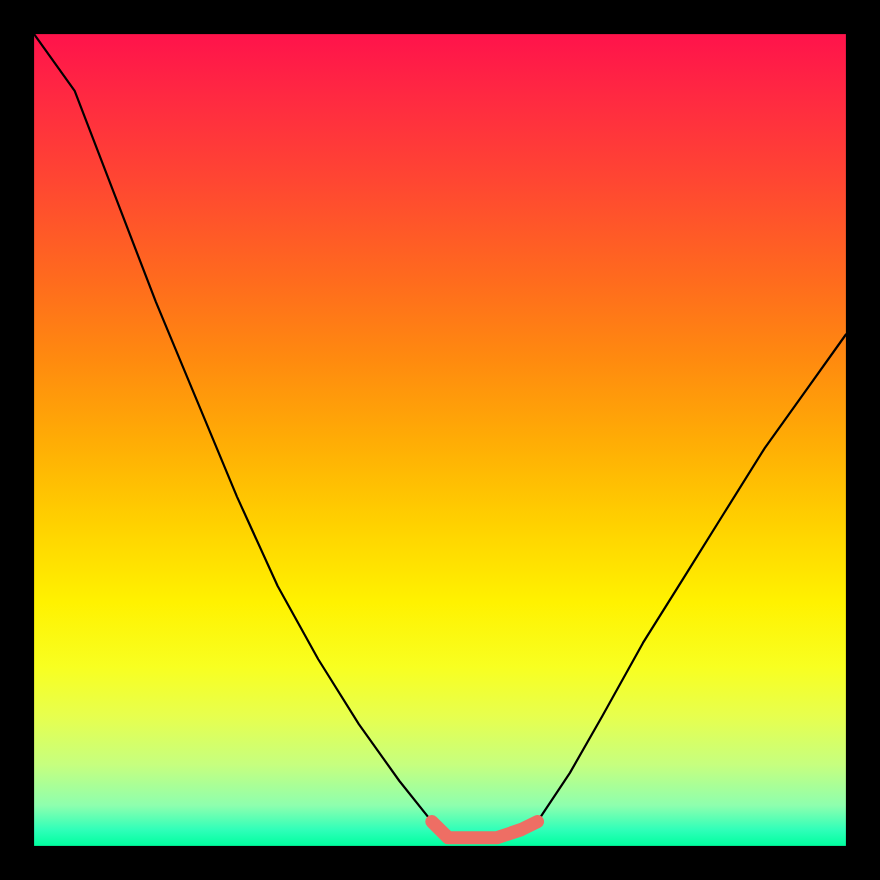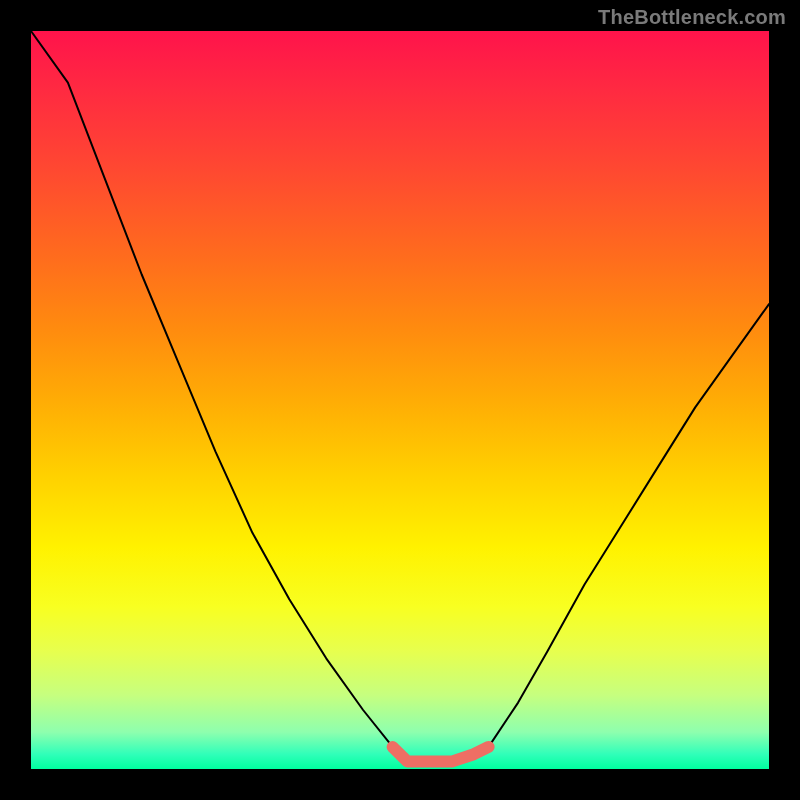--- a/index.html
+++ b/index.html
@@ -57,21 +57,20 @@
     top: 0;
     width: 738px;
     height: 738px;
     overflow: visible;
   }
 </style>
 </head>
 <body>
 
 <div class="frame">
-  <div class="watermark">TheBottleneck.com</div>
 
   <div class="plot-area">
     <svg class="curve-layer" viewBox="0 0 738 738" preserveAspectRatio="none">
 
       <path id="main-curve" fill="none" stroke="#000000" stroke-width="2" stroke-linecap="round" stroke-linejoin="round" d="M0.0 0.0 L36.9 51.7 L73.8 147.6 L110.7 243.5 L147.6 332.1 L184.5 420.7 L221.4 501.8 L258.3 568.3 L295.2 627.3 L332.1 679.0 L361.6 715.9 L376.4 730.6 L420.7 730.6 L442.8 723.2 L457.6 715.9 L487.1 671.6 L516.6 619.9 L553.5 553.5 L590.4 494.5 L627.3 435.4 L664.2 376.4 L701.1 324.7 L738.0 273.1"></path>
 
       <path id="accent-curve" fill="none" stroke="#ee6e64" stroke-width="12" stroke-linecap="round" stroke-linejoin="round" d="M361.6 715.9 L376.4 730.6 L398.5 730.6 L420.7 730.6 L442.8 723.2 L457.6 715.9"></path>
     </svg>
   </div>
 </div>

